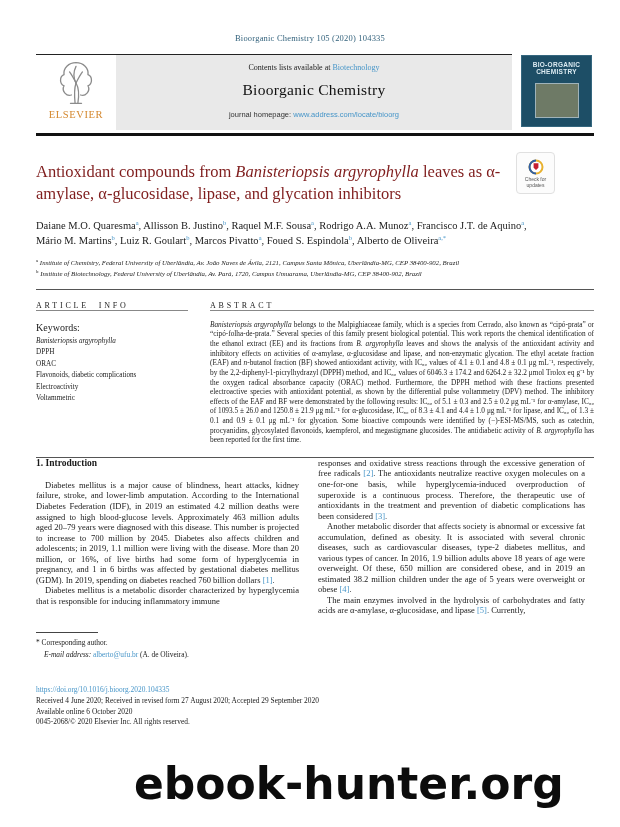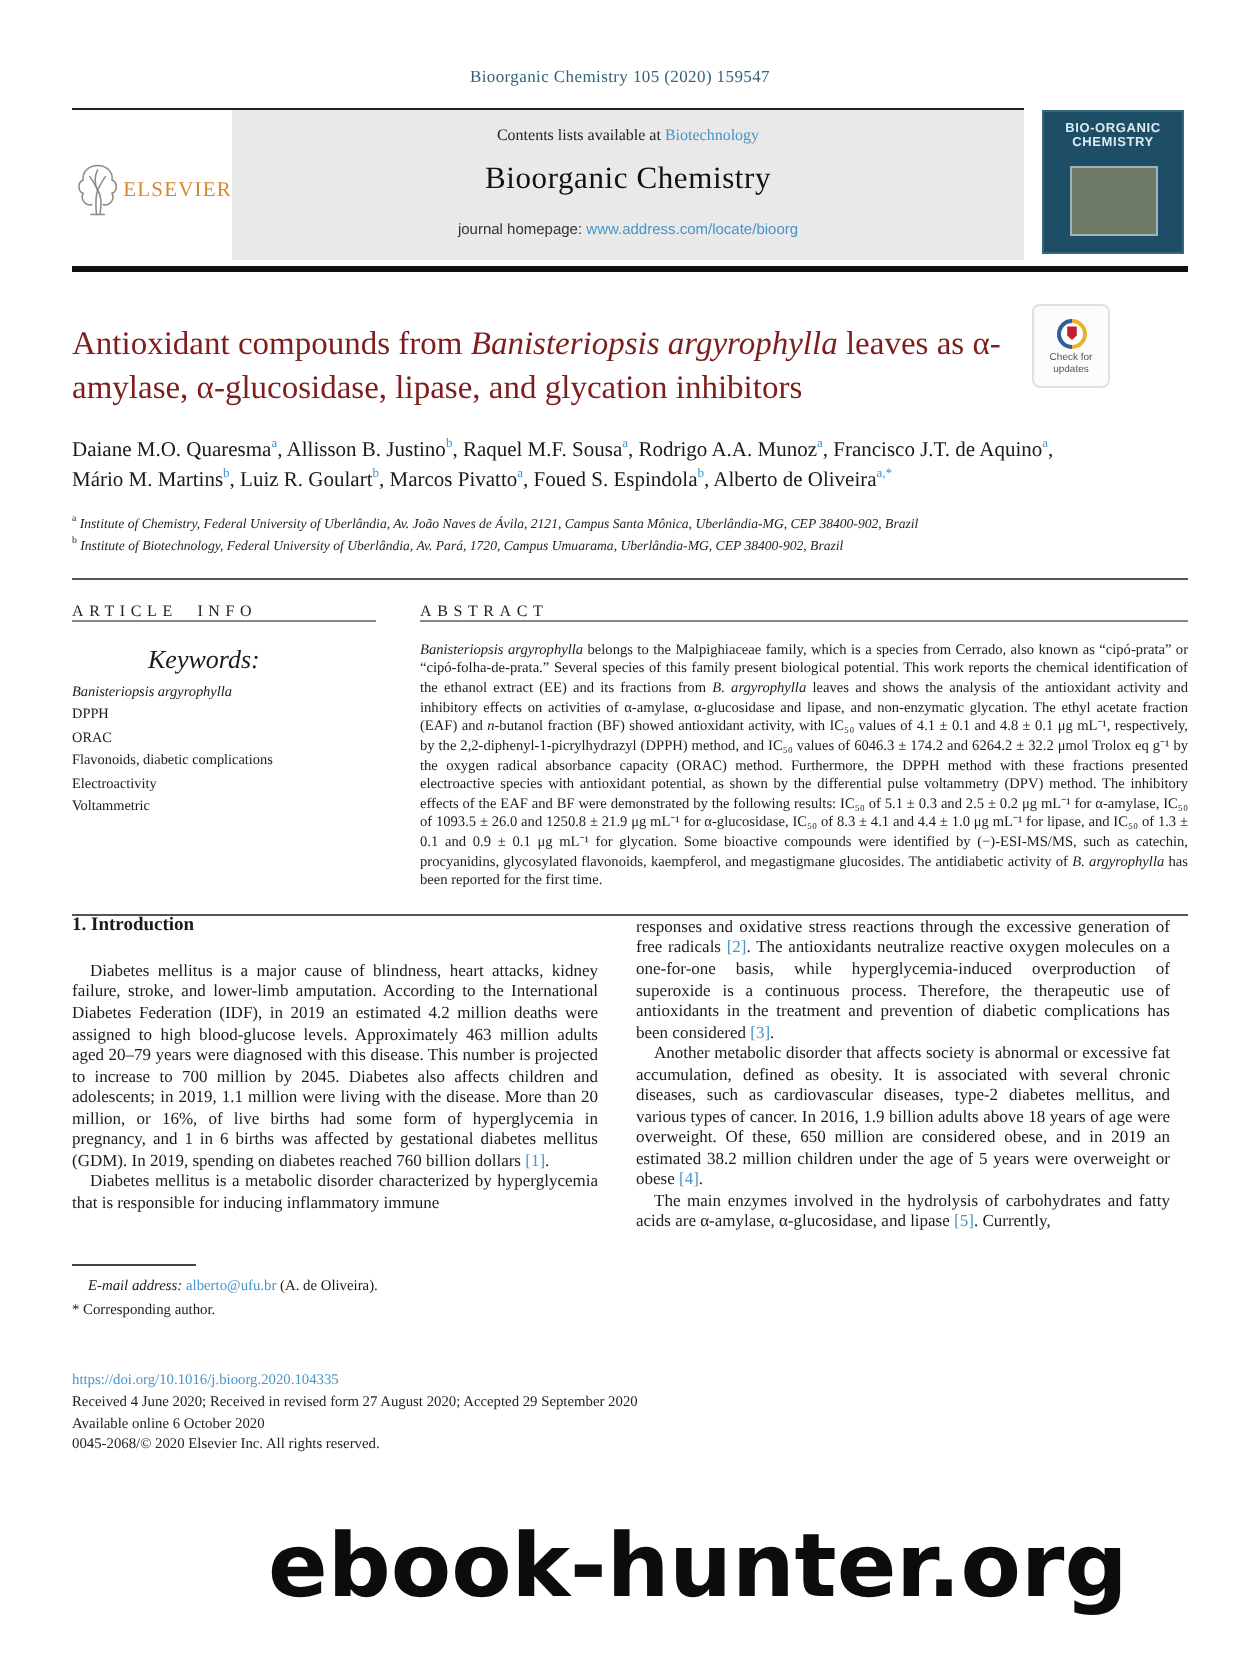--- a/index.html
+++ b/index.html
@@ -6,21 +6,21 @@
   .page{position:relative;width:620px;height:827px;background:#fff;overflow:hidden;
         font-family:"Liberation Serif",serif;color:#1a1a1a;}
   .inner{padding-left:36px;padding-right:26px;}
 
   
   .citation{padding-top:33px;text-align:center;font-size:8.5px;color:#33627c;letter-spacing:.2px;}
 
   
   .header{display:flex;align-items:flex-start;margin-top:11px;}
   .header-main{display:flex;border-top:1.5px solid #222;width:476px;}
-  .elsevier{width:80px;background:#fff;display:flex;flex-direction:row;align-items:center;padding-top:4px;}
+  .elsevier{width:80px;background:#fff;display:flex;flex-direction:column;align-items:center;padding-top:4px;}
   .elsevier-word{font-size:10.5px;color:#d4882f;letter-spacing:.6px;margin-top:2px;}
   .graybox{flex:1;background:#e9e9e9;text-align:center;padding:8px 4px 9px 4px;height:58px;}
   .contents-line{font-size:8px;color:#222;}
   .journal-title{font-size:15.5px;color:#111;margin-top:9px;letter-spacing:.3px;text-align:center;}
   .homepage-line{font-family:"Liberation Sans",sans-serif;font-size:7.5px;color:#333;margin-top:11px;}
   .link{color:#4695c8;}
   .cover{width:71px;height:72px;background:#1d4e66;margin-left:9px;margin-top:1px;
          border:1px solid #35677f;box-sizing:border-box;padding-top:5px;}
   .cover-title{color:#dcebf2;font-family:"Liberation Sans",sans-serif;font-weight:bold;
                font-size:6.5px;line-height:1.15;text-align:center;letter-spacing:.3px;width:52px;margin:0 auto;}
@@ -43,21 +43,21 @@
   .rule{margin-left:36px;margin-right:26px;border-top:1px solid #555;}
   .rule.r1{margin-top:9px;}
   .rule.r2{margin-top:12px;}
 
   
   .info-grid{display:flex;margin-top:11px;}
   .info-col{width:152px;margin-right:22px;flex-shrink:0;}
   .abs-col{flex:1;}
   .col-heading{font-size:8px;letter-spacing:2.8px;word-spacing:5px;color:#222;
                padding-bottom:0;border-bottom:1px solid #888;margin-bottom:9px;}
-  .kw-label{font-style:italic;font-size:13px;line-height:1.6;margin-left:38px;}
+  .kw-label{font-size:10px;line-height:1.6;}
   .kw{font-size:7.2px;line-height:1.6;}
   .kw.italic{font-style:italic;}
   .abs-text{font-size:7.3px;line-height:1.32;text-align:justify;color:#1c1c1c;}
 
   
   .intro-grid{display:flex;}
   .col-left{width:263px;margin-right:19px;flex-shrink:0;}
   .col-right{width:267px;}
   .intro-grid h2{font-size:9.5px;margin:0 0 12px 0;}
   .intro-grid p{margin:0;font-size:8.5px;line-height:1.24;text-align:justify;text-indent:9px;}
@@ -78,21 +78,21 @@
 
   .seg-italic{font-style:italic;}
   .seg-link{color:#4695c8;}
   sup{font-size:62%;line-height:0;}
 </style>
 </head>
 <body>
 
 <div class="page">
 
-  <div class="citation">Bioorganic Chemistry 105 (2020) 159547</div>
+  <div class="citation">Bioorganic Chemistry 105 (2020) 104335</div>
 
   <div class="header inner">
     <div class="header-main">
       <div class="elsevier">
         <svg width="44" height="48" viewBox="0 0 46 52">
           <g stroke="#8b8b8b" stroke-width="1.4" fill="none" stroke-linecap="round">
             <path d="M23 4 C15 4 9 10 10 17 C5 19 5 27 10 29 C7 35 13 41 18 39"></path>
             <path d="M23 4 C31 4 37 10 36 17 C41 19 41 27 36 29 C39 35 33 41 28 39"></path>
             <path d="M23 8 C20 14 20 20 23 26"></path>
             <path d="M23 26 C21 32 21 38 22 48"></path>
@@ -162,22 +162,22 @@
 
   <div class="rule r2"></div>
 
   <div class="intro-grid inner">
     <div class="col-left">
       <h2>1. Introduction</h2>
       <p><span class="seg-text">Diabetes mellitus is a major cause of blindness, heart attacks, kidney failure, stroke, and lower-limb amputation. According to the International Diabetes Federation (IDF), in 2019 an estimated 4.2 million deaths were assigned to high blood-glucose levels. Approximately 463 million adults aged 20–79 years were diagnosed with this disease. This number is projected to increase to 700 million by 2045. Diabetes also affects children and adolescents; in 2019, 1.1 million were living with the disease. More than 20 million, or 16%, of live births had some form of hyperglycemia in pregnancy, and 1 in 6 births was affected by gestational diabetes mellitus (GDM). In 2019, spending on diabetes reached 760 billion dollars </span><span class="seg-link">[1]</span><span class="seg-text">.</span></p>
       <p><span class="seg-text">Diabetes mellitus is a metabolic disorder characterized by hyperglycemia that is responsible for inducing inflammatory immune</span></p>
       <div class="footnote">
         <div class="fn-rule"></div>
+        <div class="fn-line">* Corresponding author.</div>
         <div class="fn-line fn-email"><span class="seg-italic">E-mail address: </span><span class="seg-link">alberto@ufu.br</span><span class="seg-text"> (A. de Oliveira).</span></div>
-        <div class="fn-line">* Corresponding author.</div>
       </div>
     </div>
     <div class="col-right">
       <p class="cont"><span class="seg-text">responses and oxidative stress reactions through the excessive generation of free radicals </span><span class="seg-link">[2]</span><span class="seg-text">. The antioxidants neutralize reactive oxygen molecules on a one-for-one basis, while hyperglycemia-induced overproduction of superoxide is a continuous process. Therefore, the therapeutic use of antioxidants in the treatment and prevention of diabetic complications has been considered </span><span class="seg-link">[3]</span><span class="seg-text">.</span></p>
       <p><span class="seg-text">Another metabolic disorder that affects society is abnormal or excessive fat accumulation, defined as obesity. It is associated with several chronic diseases, such as cardiovascular diseases, type-2 diabetes mellitus, and various types of cancer. In 2016, 1.9 billion adults above 18 years of age were overweight. Of these, 650 million are considered obese, and in 2019 an estimated 38.2 million children under the age of 5 years were overweight or obese </span><span class="seg-link">[4]</span><span class="seg-text">.</span></p>
       <p><span class="seg-text">The main enzymes involved in the hydrolysis of carbohydrates and fatty acids are α-amylase, α-glucosidase, and lipase </span><span class="seg-link">[5]</span><span class="seg-text">. Currently,</span></p>
     </div>
   </div>
 
   <div class="footer-meta inner">

